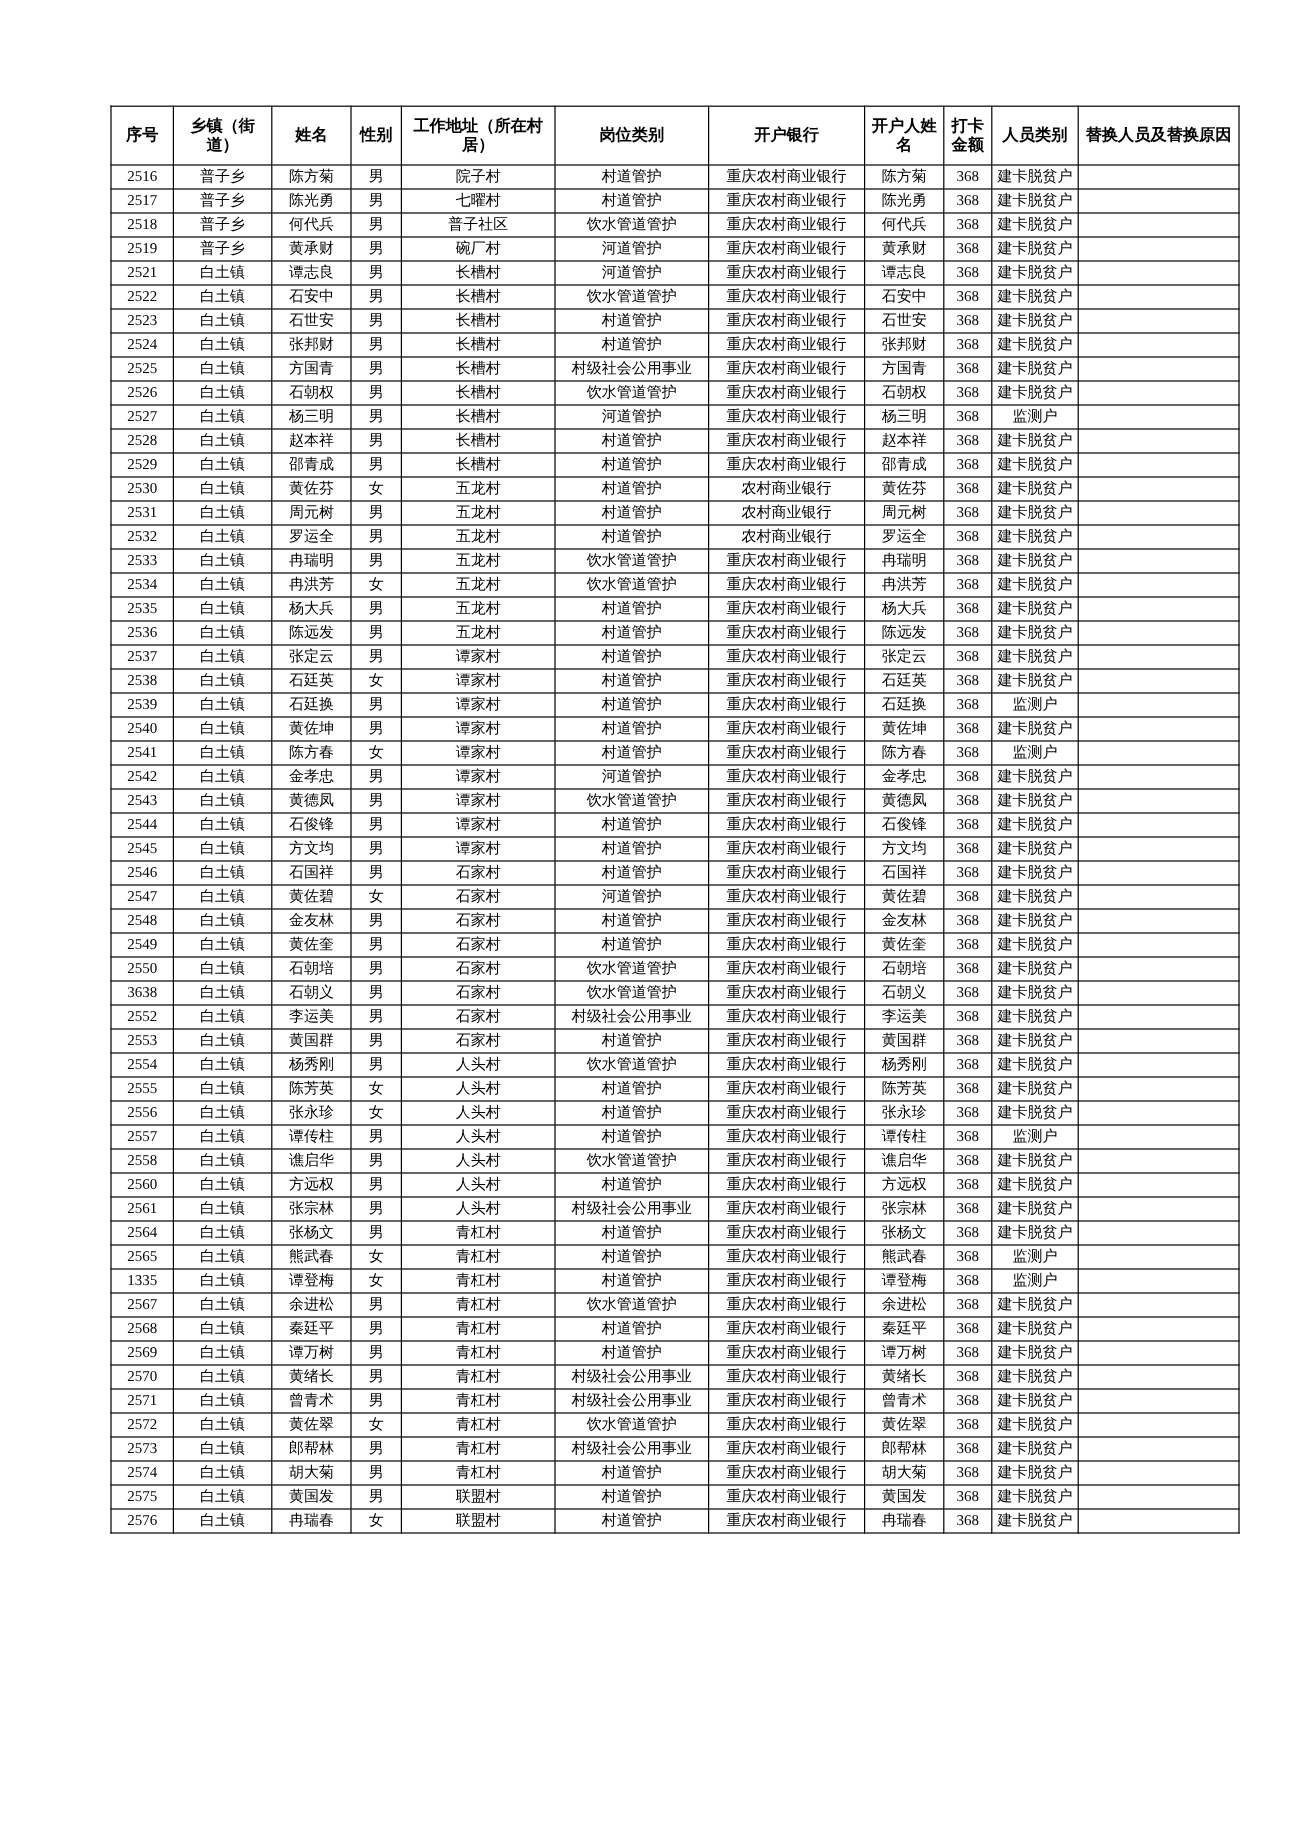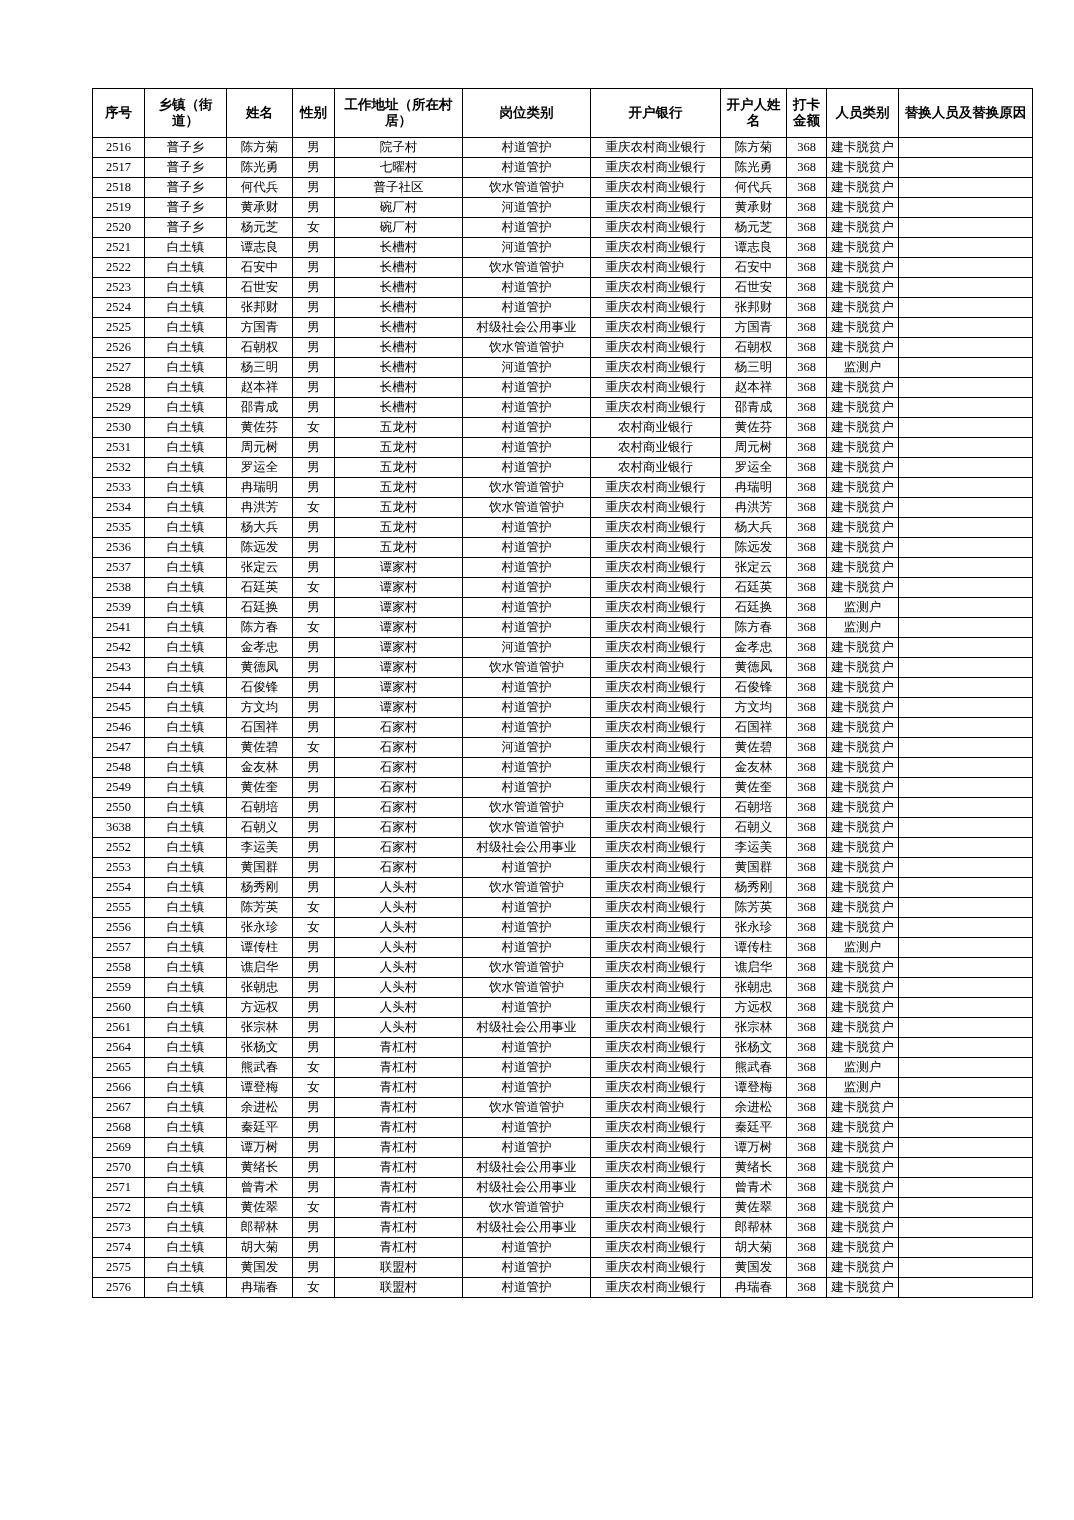--- a/index.html
+++ b/index.html
@@ -140,33 +140,20 @@
           <td>男</td>
           <td>碗厂村</td>
           <td>河道管护</td>
           <td>重庆农村商业银行</td>
           <td>黄承财</td>
           <td class="amt">368</td>
           <td>建卡脱贫户</td>
           <td class="remark"></td>
         </tr>
         <tr>
-          <td class="idx">2520</td>
-          <td>普子乡</td>
-          <td>杨元芝</td>
-          <td>女</td>
-          <td>碗厂村</td>
-          <td>村道管护</td>
-          <td>重庆农村商业银行</td>
-          <td>杨元芝</td>
-          <td class="amt">368</td>
-          <td>建卡脱贫户</td>
-          <td class="remark"></td>
-        </tr>
-        <tr>
           <td class="idx">2521</td>
           <td>白土镇</td>
           <td>谭志良</td>
           <td>男</td>
           <td>长槽村</td>
           <td>河道管护</td>
           <td>重庆农村商业银行</td>
           <td>谭志良</td>
           <td class="amt">368</td>
           <td>建卡脱贫户</td>
@@ -400,20 +387,33 @@
           <td>男</td>
           <td>谭家村</td>
           <td>村道管护</td>
           <td>重庆农村商业银行</td>
           <td>石廷换</td>
           <td class="amt">368</td>
           <td>监测户</td>
           <td class="remark"></td>
         </tr>
         <tr>
+          <td class="idx">2540</td>
+          <td>白土镇</td>
+          <td>黄佐坤</td>
+          <td>男</td>
+          <td>谭家村</td>
+          <td>村道管护</td>
+          <td>重庆农村商业银行</td>
+          <td>黄佐坤</td>
+          <td class="amt">368</td>
+          <td>建卡脱贫户</td>
+          <td class="remark"></td>
+        </tr>
+        <tr>
           <td class="idx">2541</td>
           <td>白土镇</td>
           <td>陈方春</td>
           <td>女</td>
           <td>谭家村</td>
           <td>村道管护</td>
           <td>重庆农村商业银行</td>
           <td>陈方春</td>
           <td class="amt">368</td>
           <td>监测户</td>
@@ -634,33 +634,20 @@
           <td>男</td>
           <td>人头村</td>
           <td>饮水管道管护</td>
           <td>重庆农村商业银行</td>
           <td>谯启华</td>
           <td class="amt">368</td>
           <td>建卡脱贫户</td>
           <td class="remark"></td>
         </tr>
         <tr>
-          <td class="idx">2559</td>
-          <td>白土镇</td>
-          <td>张朝忠</td>
-          <td>男</td>
-          <td>人头村</td>
-          <td>饮水管道管护</td>
-          <td>重庆农村商业银行</td>
-          <td>张朝忠</td>
-          <td class="amt">368</td>
-          <td>建卡脱贫户</td>
-          <td class="remark"></td>
-        </tr>
-        <tr>
           <td class="idx">2560</td>
           <td>白土镇</td>
           <td>方远权</td>
           <td>男</td>
           <td>人头村</td>
           <td>村道管护</td>
           <td>重庆农村商业银行</td>
           <td>方远权</td>
           <td class="amt">368</td>
           <td>建卡脱贫户</td>
@@ -699,21 +686,21 @@
           <td>女</td>
           <td>青杠村</td>
           <td>村道管护</td>
           <td>重庆农村商业银行</td>
           <td>熊武春</td>
           <td class="amt">368</td>
           <td>监测户</td>
           <td class="remark"></td>
         </tr>
         <tr>
-          <td class="idx">2566</td>
+          <td class="idx">1335</td>
           <td>白土镇</td>
           <td>谭登梅</td>
           <td>女</td>
           <td>青杠村</td>
           <td>村道管护</td>
           <td>重庆农村商业银行</td>
           <td>谭登梅</td>
           <td class="amt">368</td>
           <td>监测户</td>
           <td class="remark"></td>

